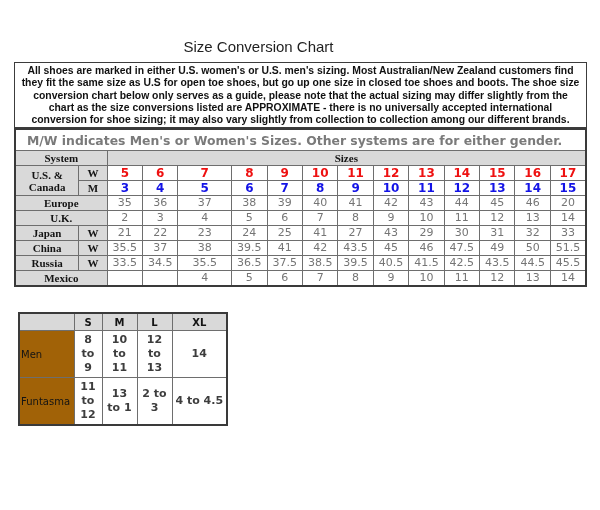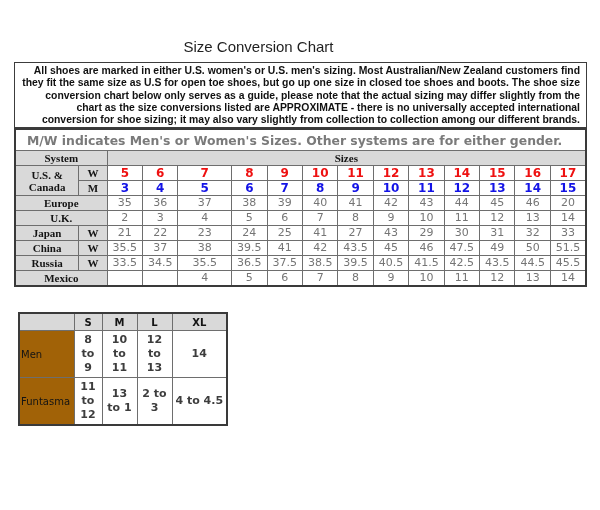--- a/index.html
+++ b/index.html
@@ -8,21 +8,21 @@
     font-family:"DejaVu Sans",sans-serif;color:#1a1a1a;overflow:hidden;
   }
   .page-title{
     position:absolute;top:38px;left:0;width:517px;text-align:center;
     font-family:"Liberation Sans",sans-serif;font-size:15px;color:#1f1f1f;
   }
   .intro-box{
     position:absolute;left:14px;top:62px;width:573px;height:66px;box-sizing:border-box;
     border:1px solid #3c3c3c;background:#ffffff;
     font-family:"Liberation Sans",sans-serif;font-size:10.4px;font-weight:600;
-    color:#111;text-align:right;line-height:12.3px;padding:2px 6px;
+    color:#111;text-align:center;line-height:12.3px;padding:2px 6px;
   }
   table{border-collapse:collapse;table-layout:fixed;}
   
   .size-table{
     position:absolute;left:14px;top:128px;width:573px;
     border:2px solid #3a3a3a;
   }
   .size-table th,.size-table td{border:1px solid #6e6e6e;overflow:hidden;}
   .note-cell{
     background:#ffffff;color:#7a7a7a;font-weight:bold;font-size:12.4px;

